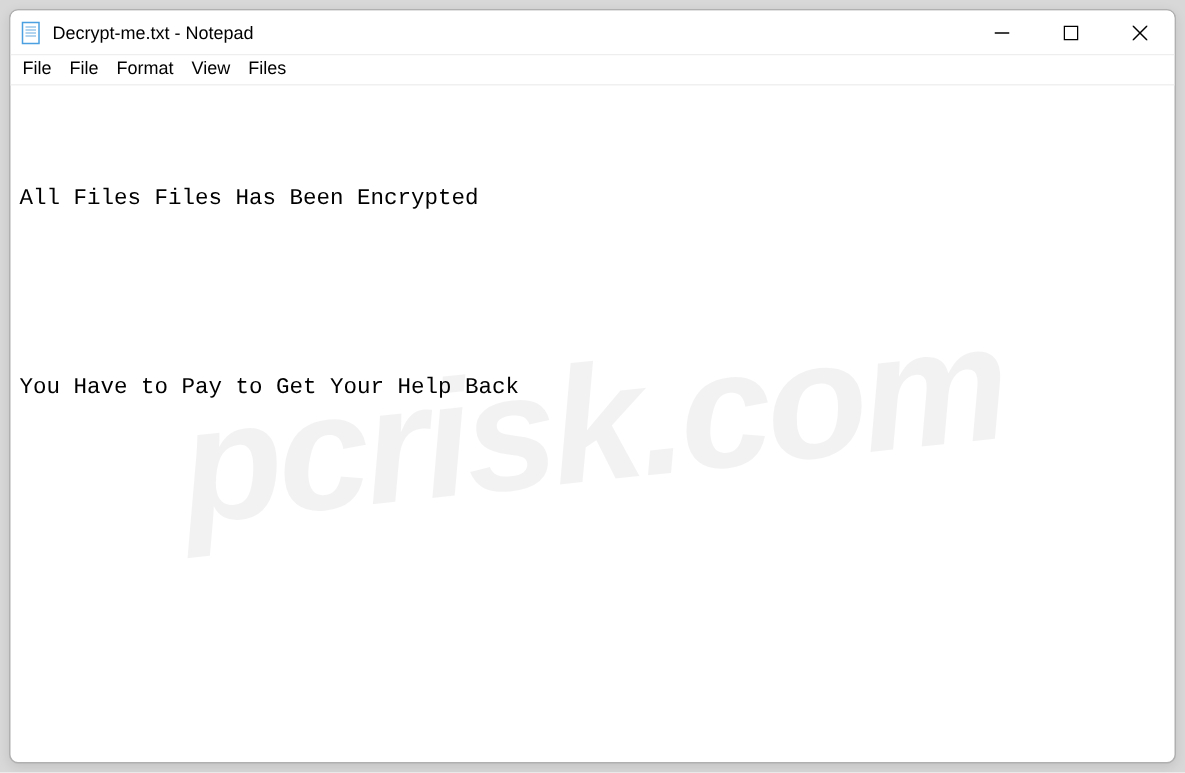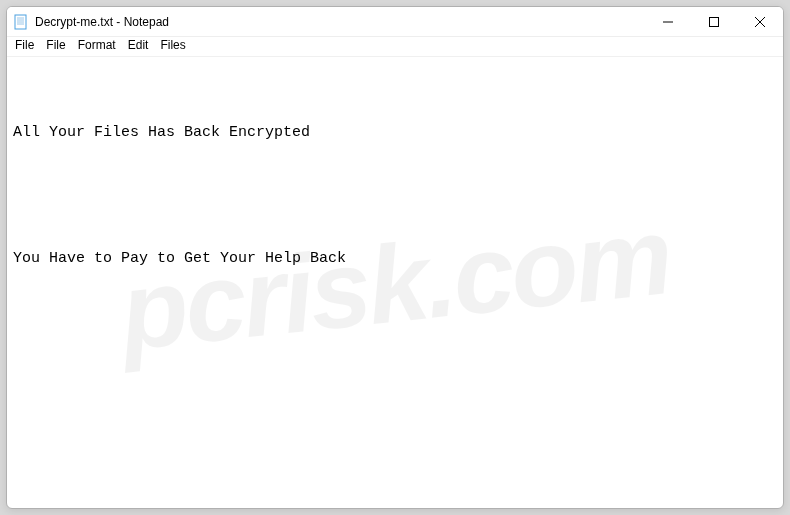--- a/index.html
+++ b/index.html
@@ -136,27 +136,27 @@
             <line x1="10" y1="0" x2="0" y2="10" stroke="#000" stroke-width="1"></line>
           </svg>
       </button>
     </div>
   </div>
 
   <div class="menubar">
     <span class="menu-item">File</span>
     <span class="menu-item">File</span>
     <span class="menu-item">Format</span>
-    <span class="menu-item">Edit</span>
+    <span class="menu-item">View</span>
     <span class="menu-item">Files</span>
   </div>
 
   <div class="content">
     <div class="watermark">pcrisk.com</div>
-    <div class="line">All Your Files Has Back Encrypted</div>
+    <div class="line">All Files Files Has Been Encrypted</div>
     <div class="line">&nbsp;</div>
     <div class="line">You Have to Pay to Get Your Help Back</div>
     <div class="line">&nbsp;</div>
     <div class="line">&nbsp;</div>
     
     
     
     
     
     

